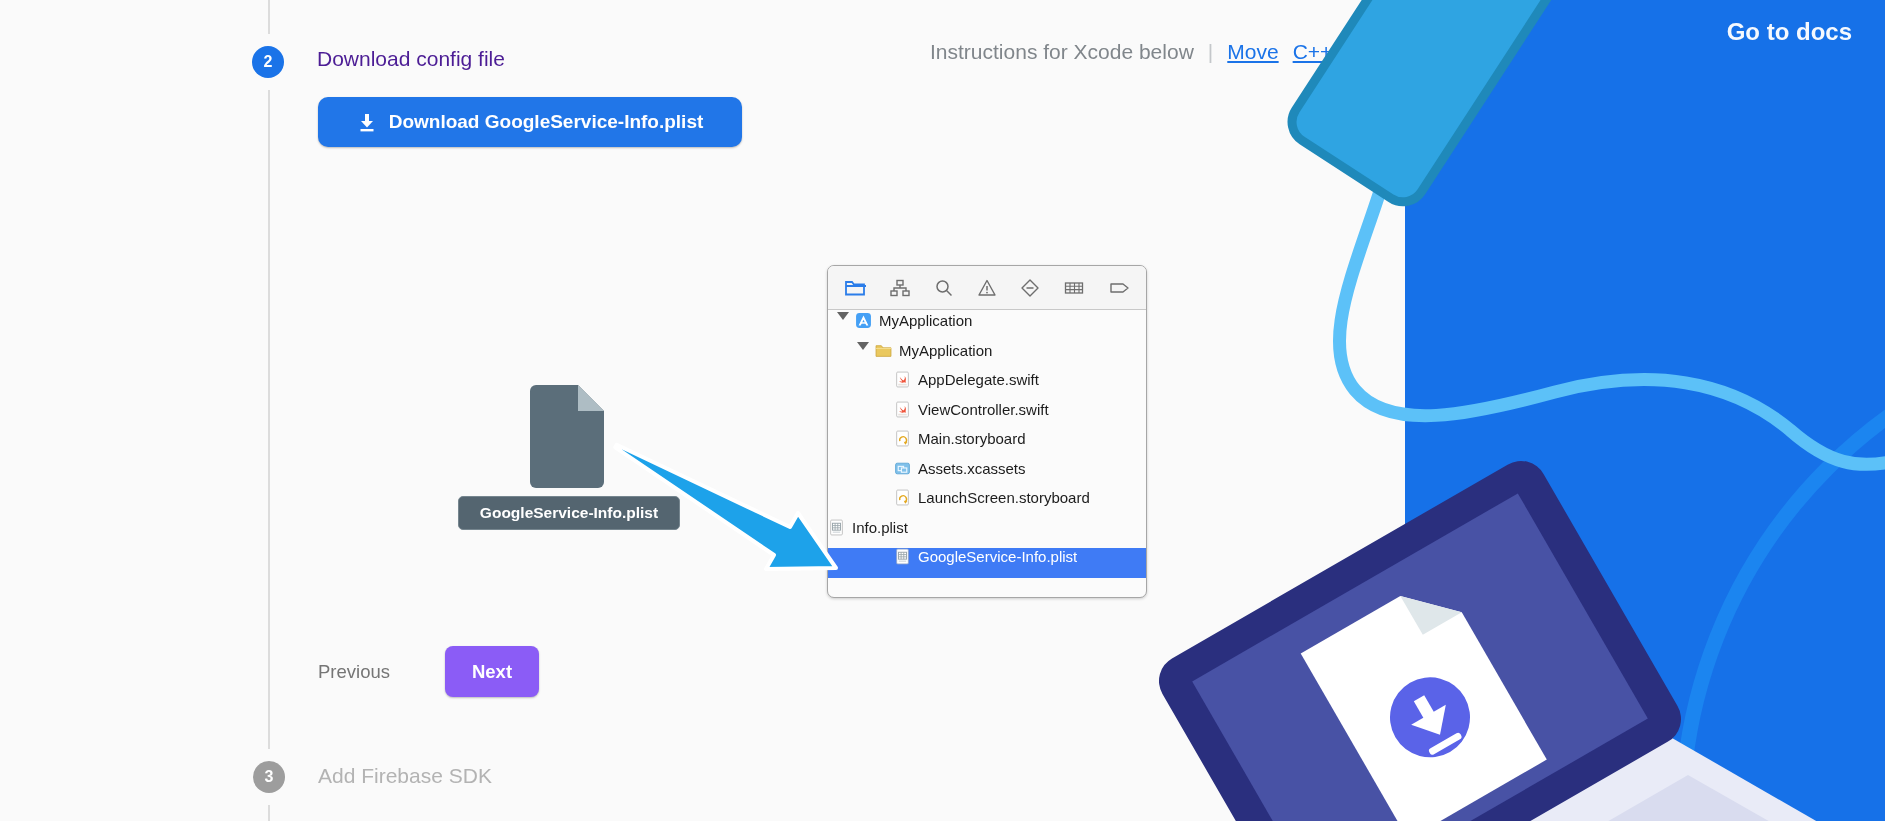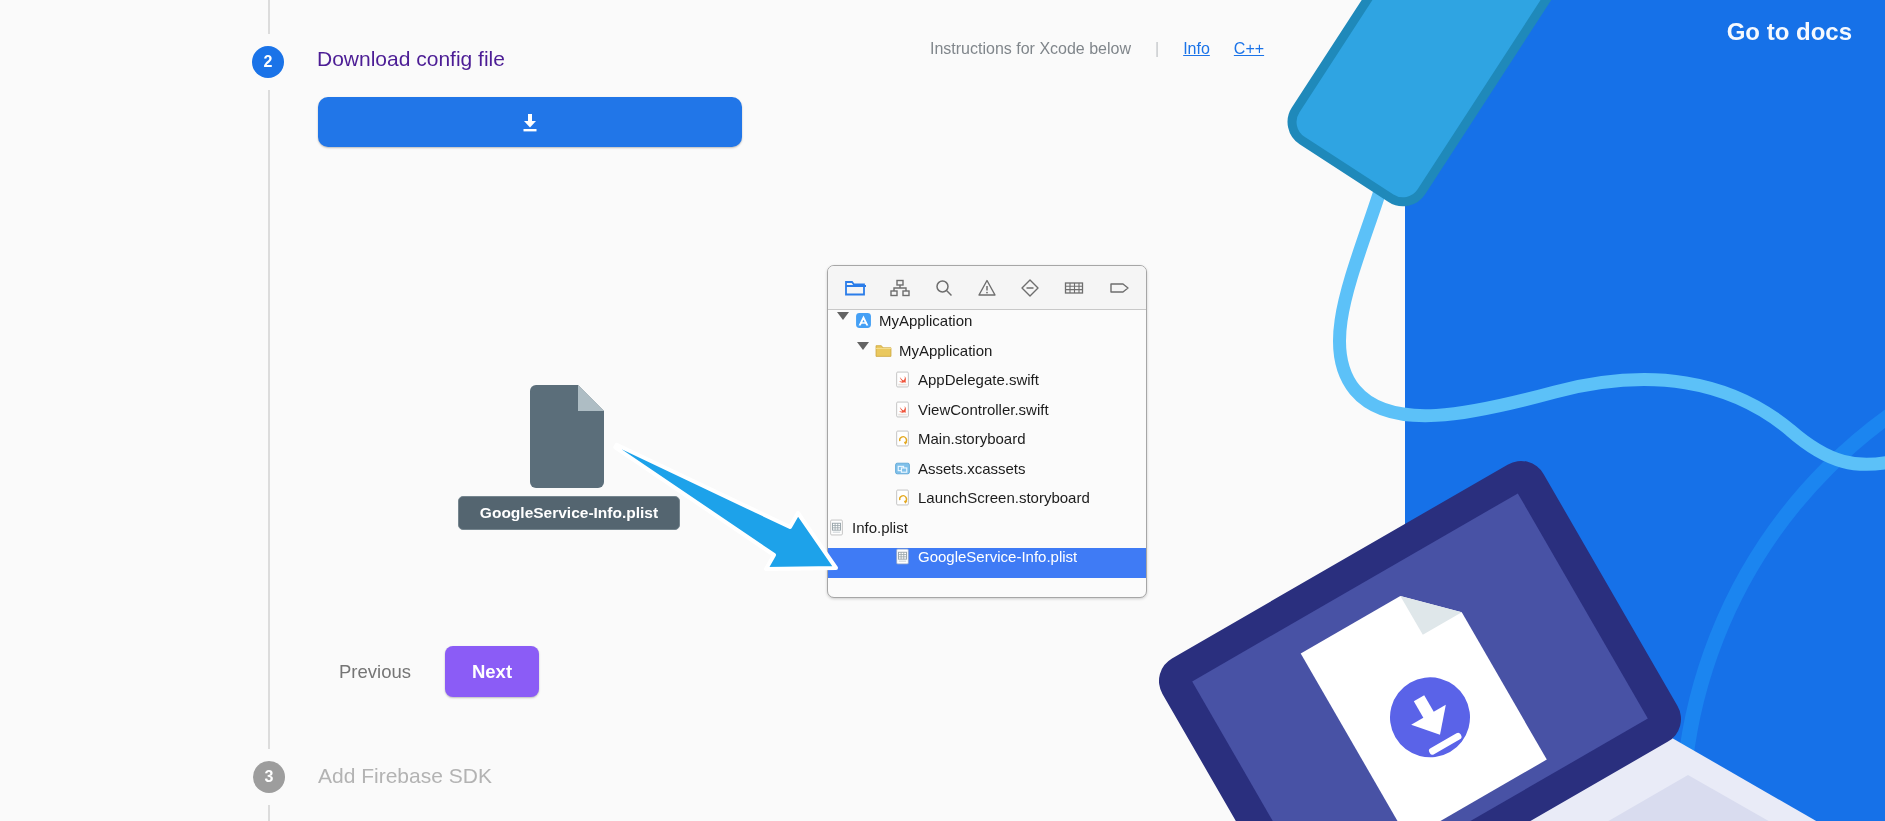--- a/index.html
+++ b/index.html
@@ -11,21 +11,21 @@
   .rail{position:absolute;left:268px;width:2px;background:#dcdcdc;}
   .stepcircle{position:absolute;width:32px;height:32px;border-radius:50%;
               display:flex;align-items:center;justify-content:center;
               color:#fff;font-size:16px;font-weight:bold;}
   .step2c{left:252px;top:46px;background:#1a73e8;}
   .step3c{left:253px;top:761px;background:#9d9d9d;}
 
   .title{left:317px;top:47px;font-size:21px;font-weight:500;color:#4c1d95;}
   .step3title{left:318px;top:764px;font-size:21px;color:#b3b3b3;}
 
-  .hdr-right{left:930px;top:40px;display:flex;align-items:center;gap:24px;font-size:16px;color:#80868b;}
+  .hdr-right{left:930px;top:40px;display:flex;align-items:center;gap:14px;font-size:21px;color:#80868b;}
   .hdr-right .pipe{color:#c4c7ca;}
   .hdr-link{color:#1a73e8;text-decoration:underline;font-weight:500;cursor:pointer;}
 
   .dl-btn{left:318px;top:97px;width:424px;height:50px;border-radius:10px;background:#2176e8;
           border:none;display:flex;align-items:center;justify-content:center;gap:12px;
           color:#fff;font-size:19px;font-weight:bold;cursor:pointer;
           box-shadow:0 1px 2px rgba(0,0,0,.25);font-family:"Liberation Sans",sans-serif;}
 
   .para{left:317px;top:156px;width:980px;font-size:18.5px;line-height:31px;color:#28292b;}
 
@@ -42,21 +42,21 @@
             display:flex;align-items:center;justify-content:space-between;padding:0 16px;}
   .xtree{padding-top:2px;}
   .xrow{height:29.5px;display:flex;font-size:15px;color:#1c1c1c;white-space:nowrap;}
   .xrow.sel{background:#3f7bf5;color:#fff;}
   .tri{width:0;height:0;margin-right:6px;flex:none;}
   .tri.down{border-left:6px solid transparent;border-right:6px solid transparent;border-top:8px solid #636363;}
   .tri.right{border-top:6px solid transparent;border-bottom:6px solid transparent;border-left:8px solid #8a8a8a;}
   .fic{flex:none;margin-right:7px;}
   .xlabel{overflow:hidden;text-overflow:ellipsis;}
 
-  .prev{left:318px;top:661px;font-size:18.5px;color:#757575;cursor:pointer;margin-left:21px;}
+  .prev{left:318px;top:661px;font-size:18.5px;color:#757575;cursor:pointer;}
   .next{left:445px;top:646px;width:94px;height:51px;border-radius:8px;background:#8b5cf6;border:none;
         color:#fff;font-size:18.5px;font-weight:bold;cursor:pointer;
         box-shadow:0 1px 2px rgba(0,0,0,.25);font-family:"Liberation Sans",sans-serif;}
 
   .gotodocs{right:33px;top:18px;font-size:24px;font-weight:bold;color:rgba(255,255,255,.96);
             z-index:15;cursor:pointer;}
 
   svg{display:block;}
   .noptr{pointer-events:none;}
 </style>
@@ -97,32 +97,33 @@
   <div class="rail" style="top:805px;height:16px"></div>
 
   <div class="stepcircle step2c">
     <span>2</span>
   </div>
   <div class="abs title">Download config file</div>
 
   <div class="abs hdr-right">
     <span>Instructions for Xcode below</span>
     <span class="pipe">|</span>
-    <span class="hdr-link">Info</span>
+    <span class="hdr-link">Move</span>
     <span class="hdr-link">C++</span>
   </div>
 
   <div class="abs gotodocs">Go to docs</div>
 
   <button class="abs dl-btn">
     <svg width="20" height="20" viewBox="0 0 20 20">
       <rect x="8" y="2" width="4" height="8" fill="#fff"></rect>
       <polygon points="4,9 16,9 10,15.5" fill="#fff"></polygon>
       <rect x="3.5" y="17" width="13" height="2.4" fill="#fff"></rect>
     </svg>
+    <span>Download GoogleService-Info.plist</span>
   </button>
 
 
   <svg class="abs bigdoc" width="74" height="103" viewBox="0 0 74 103">
     <path d="M6 0 H48 L74 26 V97 a6 6 0 0 1 -6 6 H6 a6 6 0 0 1 -6 -6 V6 a6 6 0 0 1 6 -6 Z" fill="#5b6e7a"></path>
     <path d="M48 0 L74 26 H48 Z" fill="#aebdc4"></path>
   </svg>
 
   <div class="abs filelabel">
     <span>GoogleService-Info.plist</span>

